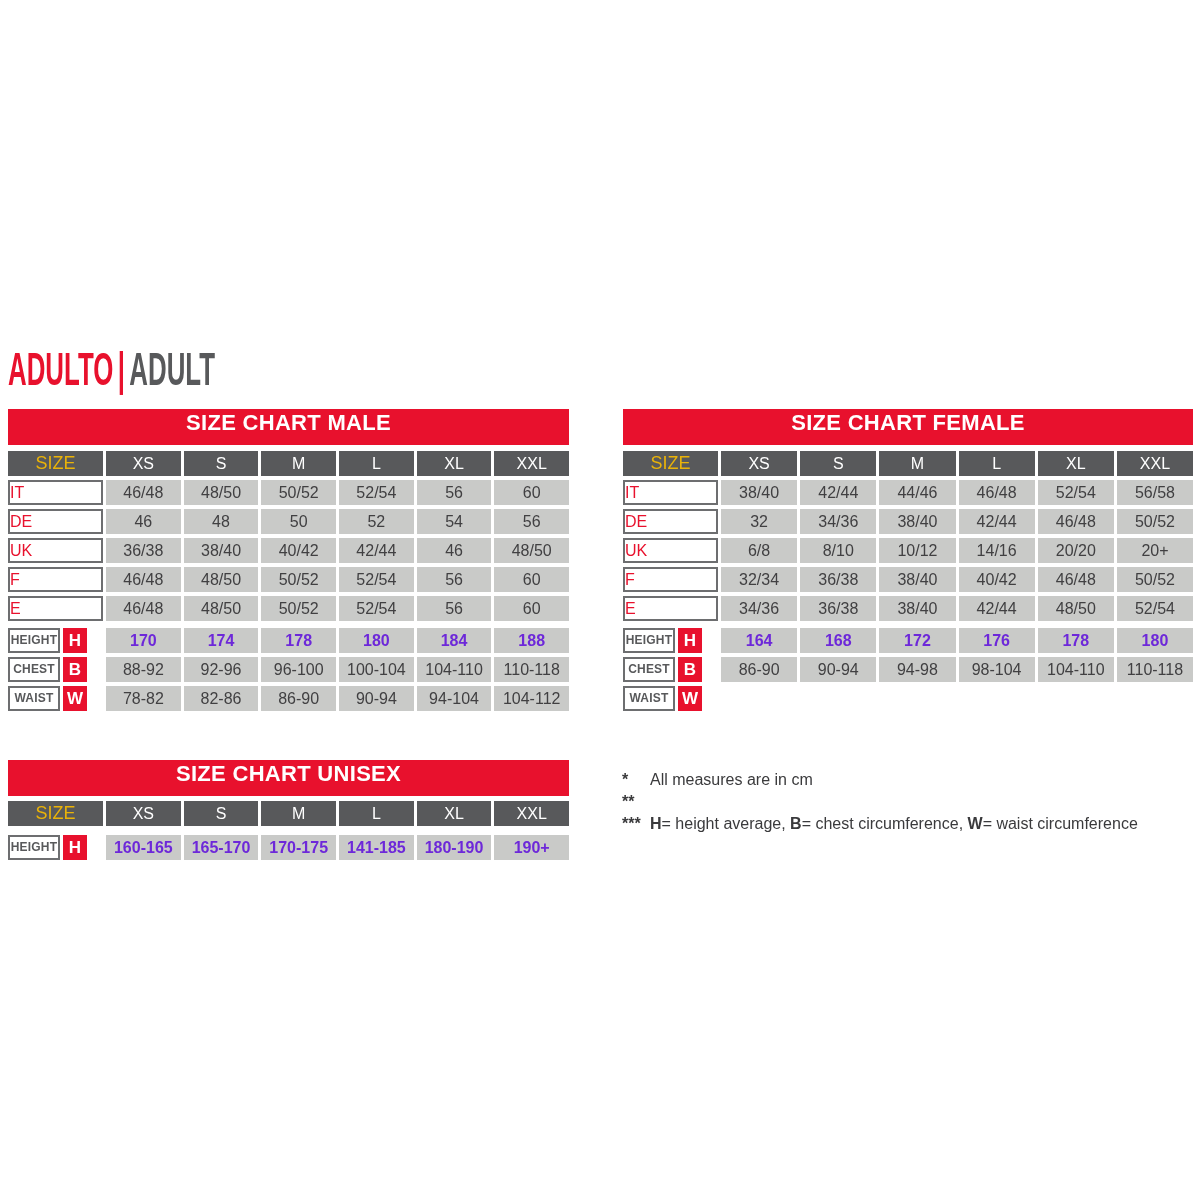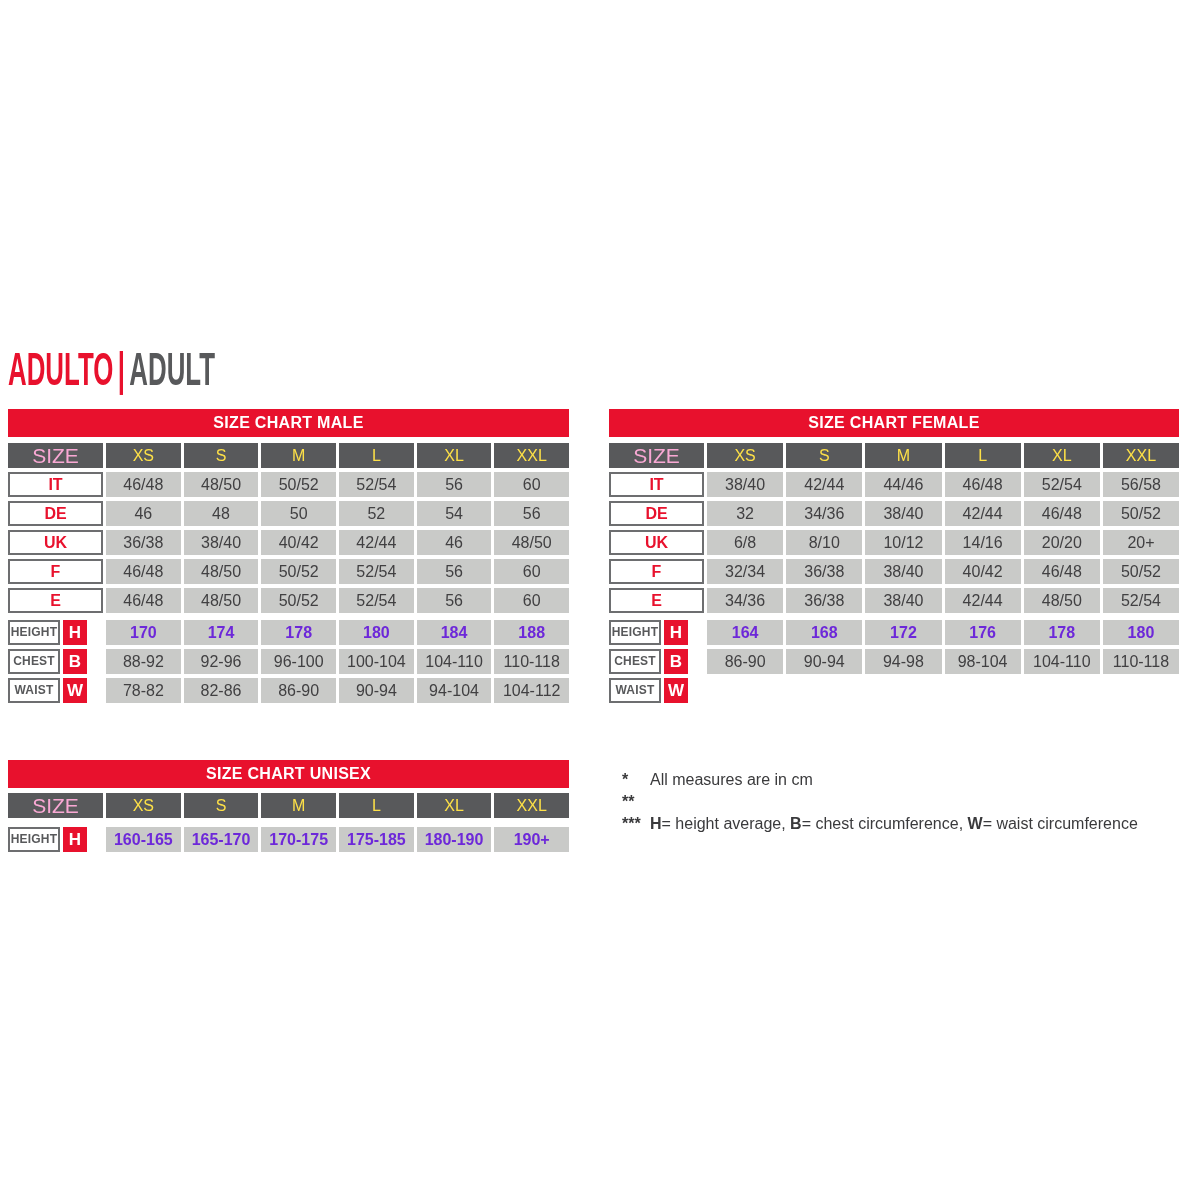--- a/index.html
+++ b/index.html
@@ -21,47 +21,47 @@
     font-size:47px;font-weight:bold;line-height:47px;white-space:nowrap;
     transform:scaleX(0.55);transform-origin:0 0;letter-spacing:0;
   }
   .t-primary{color:var(--red);}
   .t-sep{color:var(--red);margin:0 8px;}
   .t-secondary{color:var(--header-gray);}
 
   
   .size-table{position:absolute;}
   #table-male{left:8px;top:409px;width:561px;}
-  #table-female{left:609px;top:409px;width:570px;}
+  #table-female{left:623px;top:409px;width:570px;}
   #table-unisex{left:8px;top:760px;width:561px;}
 
   .title-bar{
-    height:28px;line-height:28px;background:var(--red);color:#fff;
-    font-weight:bold;font-size:16px;text-align:center;letter-spacing:0.3px;
+    height:36px;line-height:28px;background:var(--red);color:#fff;
+    font-weight:bold;font-size:22px;text-align:center;letter-spacing:0.3px;
   }
   .t-row{display:flex;margin-top:4px;height:25px;}
   .header-row{margin-top:6px;}
   #table-unisex .header-row{margin-top:5px;}
   .measure-first{margin-top:7px;}
   #table-unisex .measure-first{margin-top:9px;}
 
   .label-slot{width:95px;margin-right:3px;display:flex;flex-shrink:0;}
   .size-head{
-    flex:1;background:var(--header-gray);color:#f9a8d4;text-align:center;
-    line-height:25px;font-size:21px;
+    flex:1;background:var(--header-gray);color:#eab308;text-align:center;
+    line-height:25px;font-size:18px;
   }
   .cells{flex:1;display:flex;gap:3px;}
   .cell{flex:1;text-align:center;line-height:25px;font-size:16px;}
-  .header-row .cell{background:var(--header-gray);color:#fde047;}
+  .header-row .cell{background:var(--header-gray);color:#ffffff;}
   .data-row .cell{background:var(--cell-gray);color:var(--text-dark);}
   .bold-values .cell{font-weight:bold;color:#6d28d9;}
 
   .region-label{
     flex:1;box-sizing:border-box;border:2px solid var(--border-gray);
-    background:#fff;color:var(--red);font-weight:bold;text-align:center;
+    background:#fff;color:var(--red);font-weight:normal;
     line-height:21px;font-size:16px;
   }
   .measure-label{
     box-sizing:border-box;width:52px;border:2px solid var(--border-gray);
     background:#fff;color:var(--header-gray);font-weight:bold;text-align:center;
     line-height:21px;font-size:12px;letter-spacing:0.2px;
   }
   .letter-box{
     width:24px;margin-left:3px;background:var(--red);color:#fff;
     font-weight:bold;text-align:center;line-height:25px;font-size:17px;
@@ -343,21 +343,21 @@
       </div>
       <div class="t-row data-row measure-row measure-first bold-values">
         <div class="label-slot">
           <div class="measure-label">HEIGHT</div>
           <div class="letter-box">H</div>
         </div>
         <div class="cells">
           <div class="cell">160-165</div>
           <div class="cell">165-170</div>
           <div class="cell">170-175</div>
-          <div class="cell">175-185</div>
+          <div class="cell">141-185</div>
           <div class="cell">180-190</div>
           <div class="cell">190+</div>
         </div>
       </div>
     </section>
 
   <div class="footnotes" id="footnotes">
       <div class="footnote">
         <div class="fn-marker">*</div>
         <div class="fn-text"><span>All measures are in cm</span></div>

